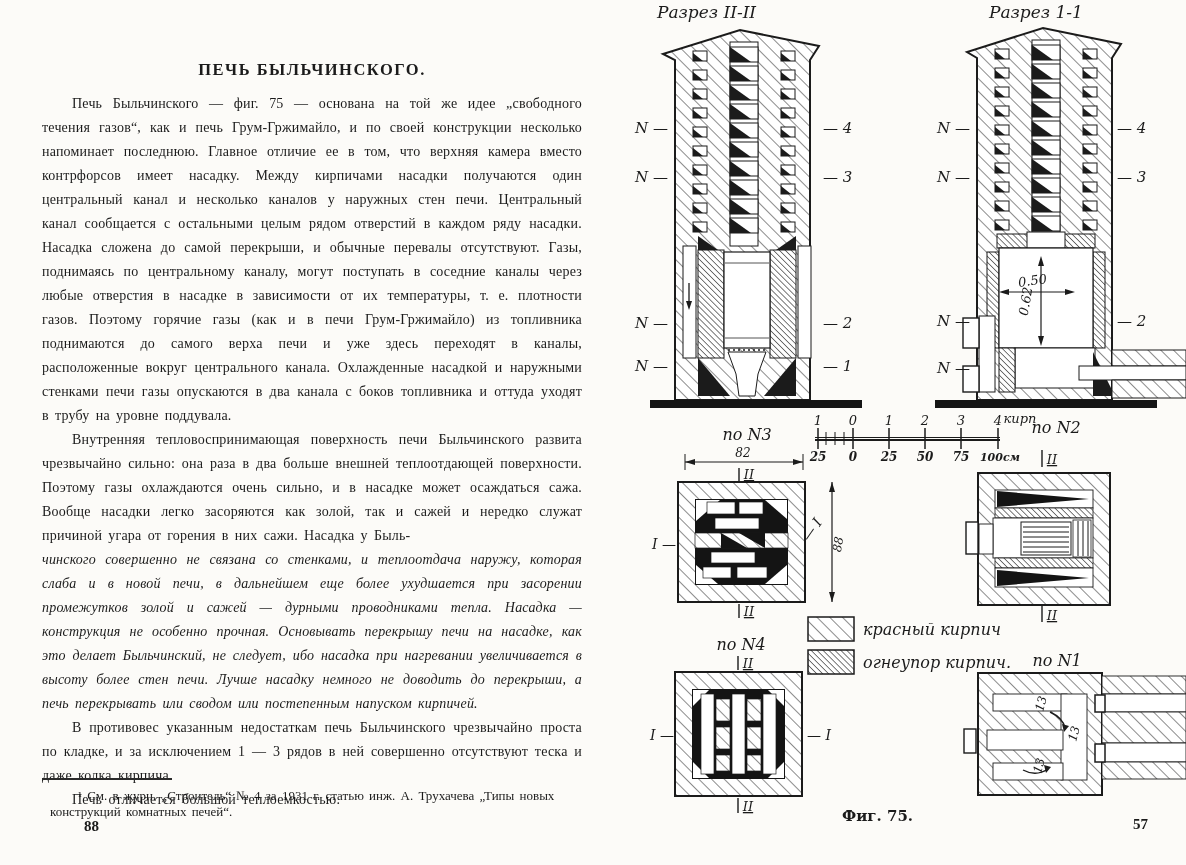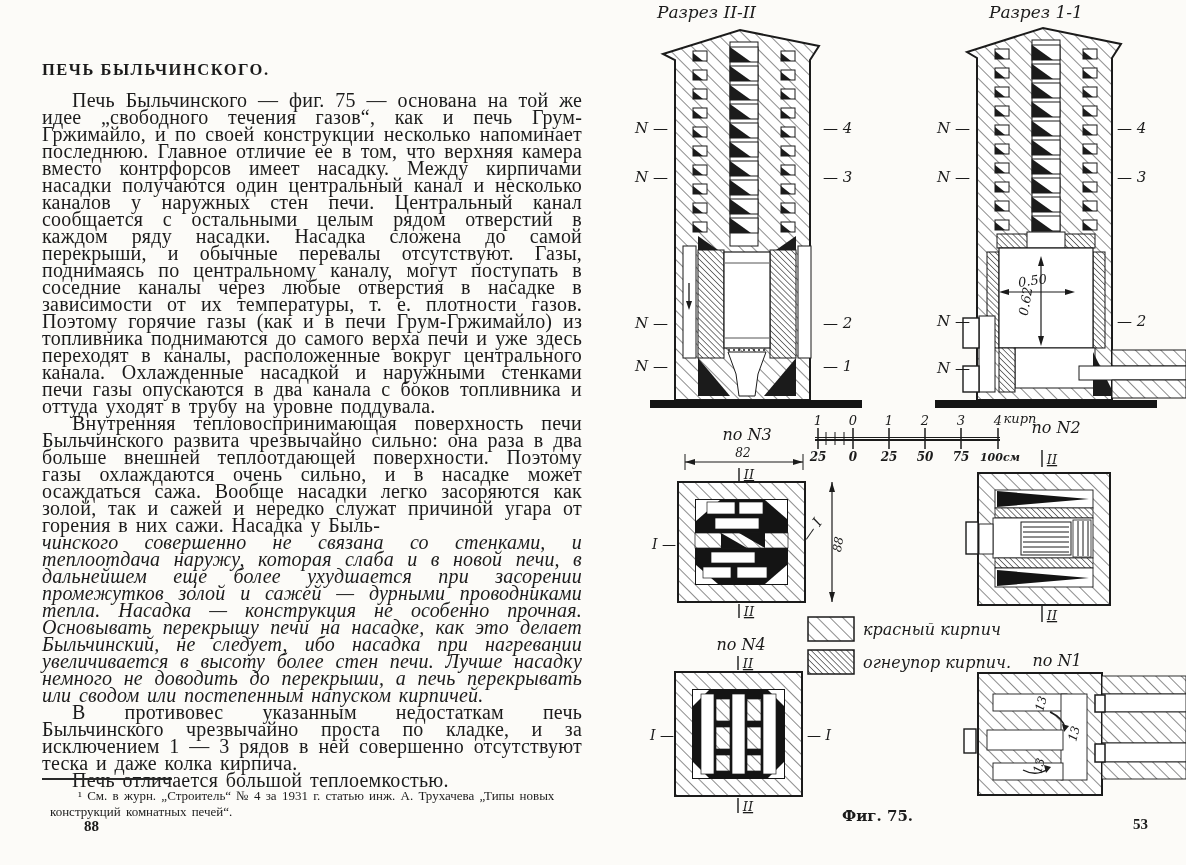--- a/index.html
+++ b/index.html
@@ -1,20 +1,20 @@
 <!DOCTYPE html>
 <html><head>
 <meta charset="utf-8">
 <style>
   html,body{margin:0;padding:0;background:#e8e6e1;}
   .page{position:relative;width:1186px;height:865px;background:#fcfbf8;overflow:hidden;
         font-family:"Liberation Serif",serif;color:#1b1b1b;}
   .text-col{position:absolute;left:42px;top:60px;width:540px;}
-  .title{font-size:16.5px;font-weight:bold;letter-spacing:1.5px;margin:0 0 12px 0;}
-  .text-col p{margin:0;font-size:20px;line-height:17px;text-align:justify;
+  .title{font-size:16.5px;font-weight:bold;text-align:center;letter-spacing:1.5px;margin:0 0 12px 0;}
+  .text-col p{margin:0;font-size:14px;line-height:24px;text-align:justify;
               text-indent:30px;word-spacing:2.5px;letter-spacing:.2px;}
   .text-col p.cont{margin-top:0;text-indent:0;font-style:italic;}
   .footnote{position:absolute;left:42px;top:778px;width:548px;}
   .footnote .rule{width:130px;height:2px;background:#2a2a2a;margin-bottom:6px;}
   .footnote p{margin:8px;font-size:13px;line-height:16px;text-indent:28px;word-spacing:2px;}
   .pagenum{position:absolute;font-weight:bold;font-size:15px;}
   .pn-left{left:84px;top:818px;}
   .pn-right{left:1133px;top:816px;}
   svg.figure{position:absolute;left:595px;top:0;}
   svg text{font-family:"DejaVu Serif",serif;fill:#1b1b1b;}
@@ -33,21 +33,21 @@
     <p>В противовес указанным недостаткам печь Быльчинского чрезвычайно проста по кладке, и за исключением 1 — 3 рядов в ней совершенно отсутствуют теска и даже колка кирпича.</p>
     <p>Печь отличается большой теплоемкостью.</p>
   </div>
 
   <div class="footnote">
     <div class="rule"></div>
     <p>¹ См. в журн. „Строитель“ № 4 за 1931 г. статью инж. А. Трухачева „Типы новых конструкций комнатных печей“.</p>
   </div>
 
   <div class="pagenum pn-left">88</div>
-  <div class="pagenum pn-right">53</div>
+  <div class="pagenum pn-right">57</div>
 
   <svg class="figure" width="591" height="865" viewBox="0 0 591 865">
     <defs>
       <pattern id="hR" width="9" height="9" patternUnits="userSpaceOnUse" patternTransform="rotate(45)">
         <rect width="9" height="9" fill="#ffffff"></rect>
         <line x1="0" y1="0" x2="9" y2="0" stroke="#2e2e2e" stroke-width="1.1"></line>
       </pattern>
       <pattern id="hF" width="4.2" height="4.2" patternUnits="userSpaceOnUse" patternTransform="rotate(45)">
         <rect width="4.2" height="4.2" fill="#ffffff"></rect>
         <line x1="0" y1="0" x2="4.2" y2="0" stroke="#222" stroke-width="1.2"></line>

